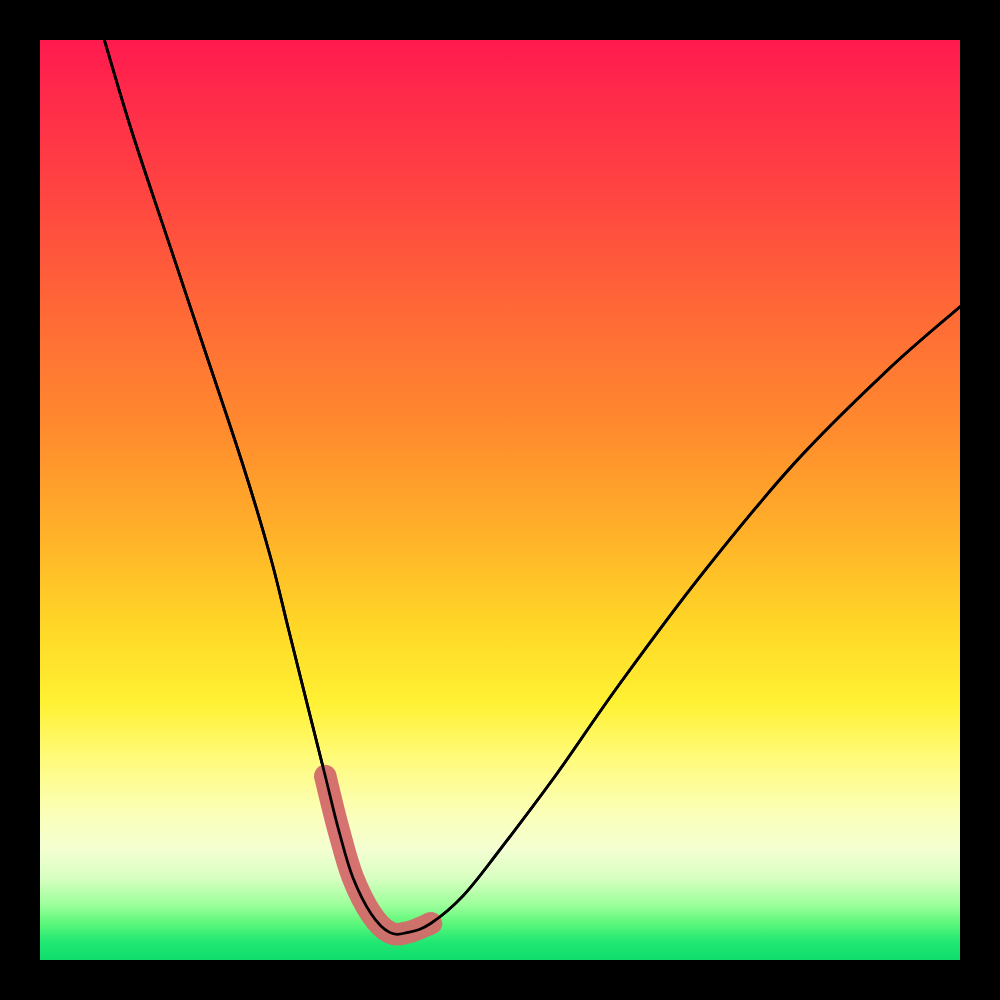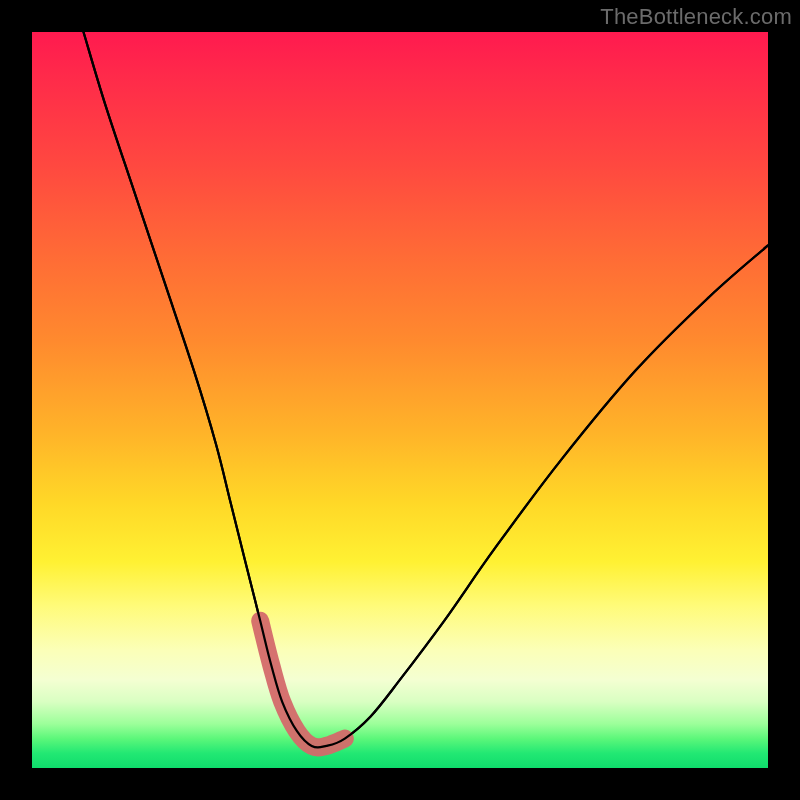--- a/index.html
+++ b/index.html
@@ -60,21 +60,20 @@
     top: 0;
     width: 736px;
     height: 736px;
     overflow: visible;
   }
 </style>
 </head>
 <body>
 
 <div class="frame">
-  <div class="watermark">TheBottleneck.com</div>
 
   <div class="plot">
     <svg class="curve" viewBox="0 0 736 736">
       <path d="M 51.5 0.0 C 55.5 13.2, 64.3 44.5, 73.6 73.6 C 82.9 102.7, 92.4 130.1, 103.0 161.9 C 113.6 193.7, 121.9 218.4, 132.5 250.2 C 143.1 282.0, 152.6 309.4, 161.9 338.6 C 171.2 367.7, 177.4 388.3, 184.0 412.2 C 190.6 436.0, 193.4 449.8, 198.7 471.0 C 204.0 492.2, 208.1 508.7, 213.4 529.9 C 218.7 551.1, 223.5 570.3, 228.2 588.8 C 232.8 607.3, 235.2 618.4, 239.2 633.0 C 243.2 647.5, 245.6 657.8, 250.2 669.8 C 254.9 681.7, 259.7 691.3, 265.0 699.2 C 270.3 707.1, 274.4 711.3, 279.7 713.9 C 285.0 716.6, 288.4 715.2, 294.4 713.9 C 300.4 712.6, 304.9 711.9, 312.8 706.6 C 320.7 701.3, 328.6 695.1, 338.6 684.5 C 348.5 673.9, 354.8 664.9, 368.0 647.7 C 381.2 630.5, 394.9 612.6, 412.2 588.8 C 429.4 565.0, 442.5 544.3, 463.7 515.2 C 484.9 486.1, 504.7 458.7, 529.9 426.9 C 555.1 395.1, 577.0 367.7, 603.5 338.6 C 630.0 309.4, 653.3 287.5, 677.1 265.0 C 701.0 242.4, 725.4 222.7, 736.0 213.4" id="curvePath" fill="none" stroke="#000" stroke-width="2.2" stroke-linecap="round"></path>
       <path d="M 228.2 588.8 C 230.1 596.7, 235.2 618.4, 239.2 633.0 C 243.2 647.5, 245.6 657.8, 250.2 669.8 C 254.9 681.7, 259.7 691.3, 265.0 699.2 C 270.3 707.1, 274.4 711.3, 279.7 713.9 C 285.0 716.6, 288.4 715.2, 294.4 713.9 C 300.4 712.6, 309.5 707.9, 312.8 706.6" id="highlightPath" fill="none" stroke="#d46a6a" stroke-width="18" stroke-linecap="round" stroke-linejoin="round" opacity="0.95"></path>
       <path d="M 51.5 0.0 C 55.5 13.2, 64.3 44.5, 73.6 73.6 C 82.9 102.7, 92.4 130.1, 103.0 161.9 C 113.6 193.7, 121.9 218.4, 132.5 250.2 C 143.1 282.0, 152.6 309.4, 161.9 338.6 C 171.2 367.7, 177.4 388.3, 184.0 412.2 C 190.6 436.0, 193.4 449.8, 198.7 471.0 C 204.0 492.2, 208.1 508.7, 213.4 529.9 C 218.7 551.1, 223.5 570.3, 228.2 588.8 C 232.8 607.3, 235.2 618.4, 239.2 633.0 C 243.2 647.5, 245.6 657.8, 250.2 669.8 C 254.9 681.7, 259.7 691.3, 265.0 699.2 C 270.3 707.1, 274.4 711.3, 279.7 713.9 C 285.0 716.6, 288.4 715.2, 294.4 713.9 C 300.4 712.6, 304.9 711.9, 312.8 706.6 C 320.7 701.3, 328.6 695.1, 338.6 684.5 C 348.5 673.9, 354.8 664.9, 368.0 647.7 C 381.2 630.5, 394.9 612.6, 412.2 588.8 C 429.4 565.0, 442.5 544.3, 463.7 515.2 C 484.9 486.1, 504.7 458.7, 529.9 426.9 C 555.1 395.1, 577.0 367.7, 603.5 338.6 C 630.0 309.4, 653.3 287.5, 677.1 265.0 C 701.0 242.4, 725.4 222.7, 736.0 213.4" id="curvePath2" fill="none" stroke="#000" stroke-width="2.2" stroke-linecap="round"></path>
     </svg>
   </div>
 </div>
 

